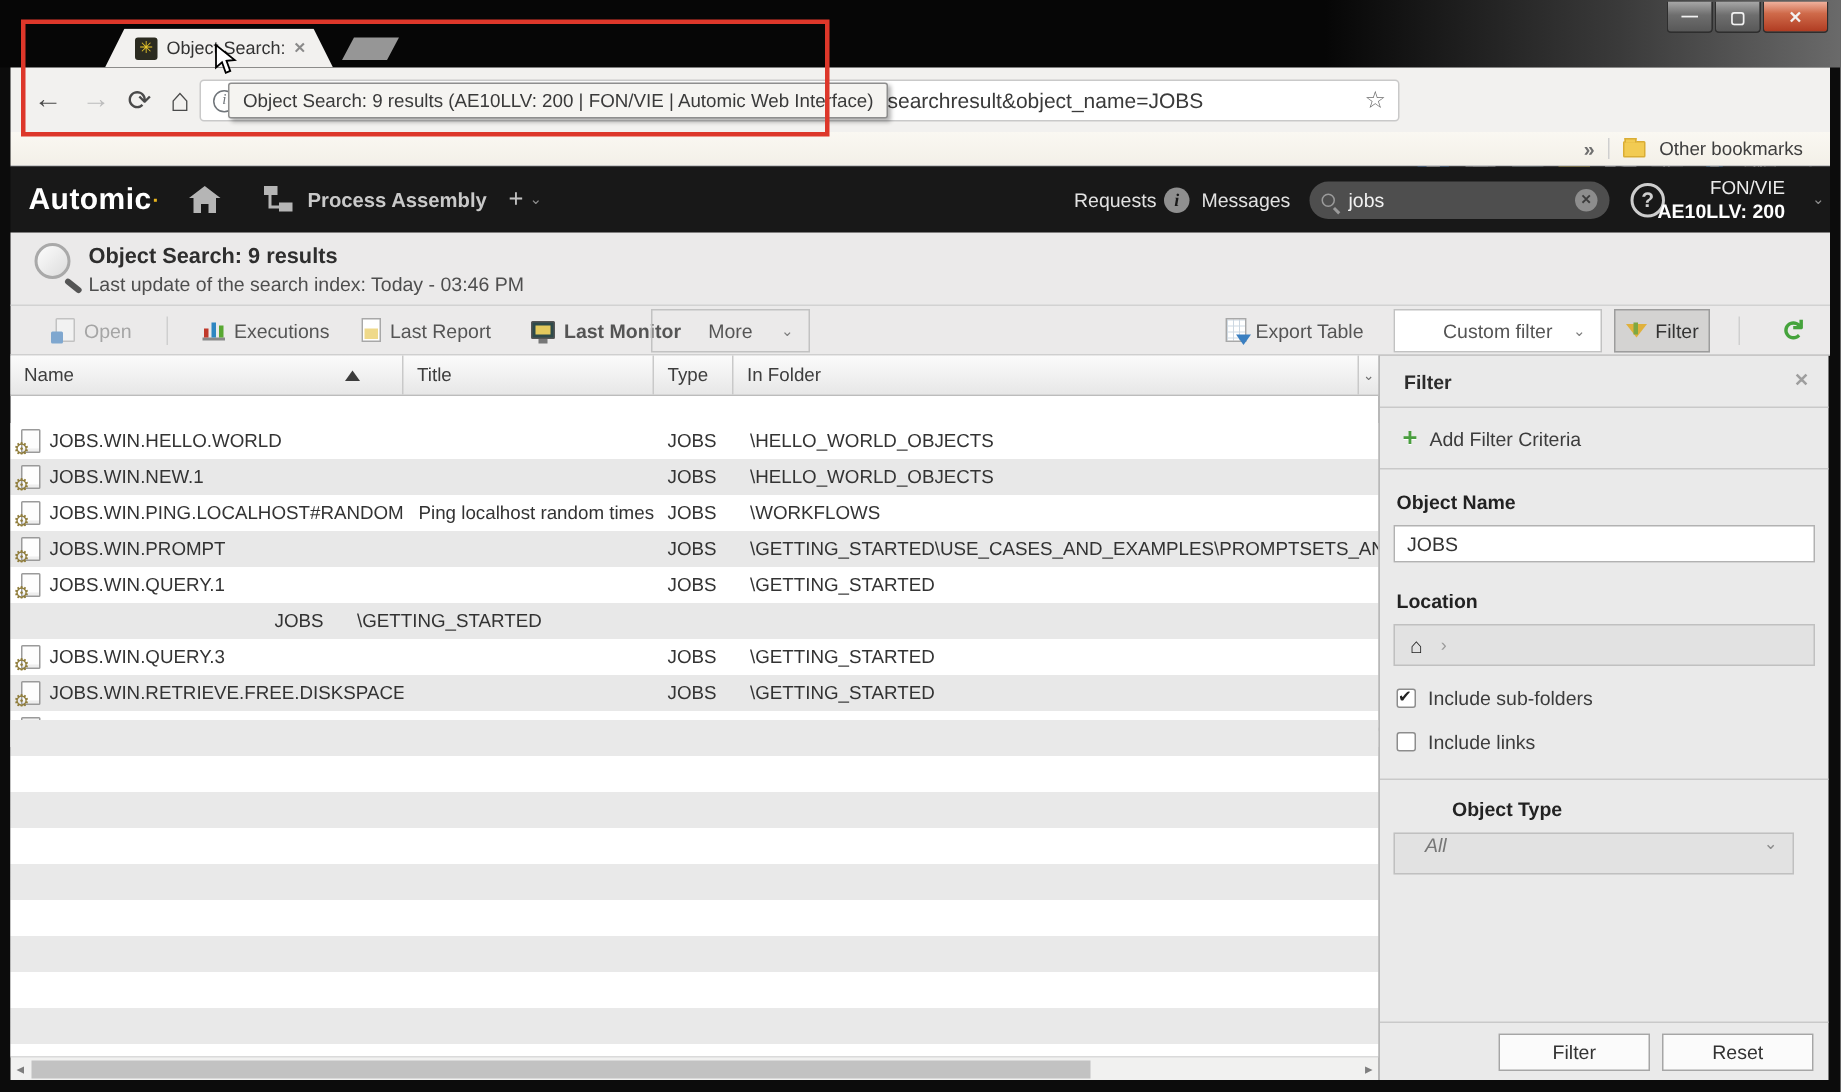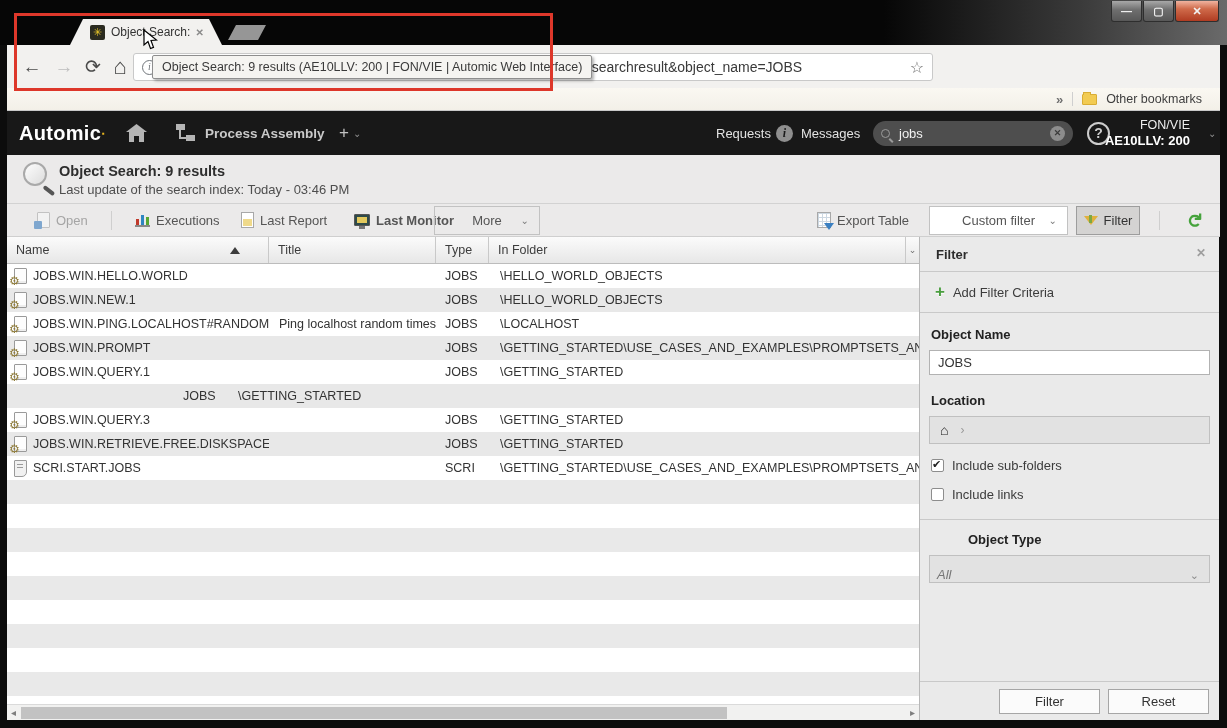--- a/index.html
+++ b/index.html
@@ -115,21 +115,21 @@
   .icn-refresh { font-size:19px; font-weight:bold; color:#45a33c; transform:rotate(90deg); }
 
   
   #table-region { position:absolute; left:7px; top:237px; width:912px; height:467px; background:#fff; }
   #thead { position:absolute; left:0; top:0; width:912px; height:27px;
     background:linear-gradient(#fbfbfb,#e7e7e7); border-bottom:1px solid #bcbcbc; display:flex; }
   .th { position:relative; border-right:1px solid #c9c9c9; font-size:12.5px; color:#3d3d3d; line-height:26px; padding-left:9px; overflow:hidden; }
   .th-name { width:262px; } .th-title { width:167px; } .th-type { width:53px; } .th-folder { width:417px; }
   .th-menu { width:13px; border-right:none; padding:0; text-align:center; color:#6f6f6f; font-size:9px; }
   .sort-asc { position:absolute; right:28px; top:10px; width:0; height:0; border-left:5px solid transparent; border-right:5px solid transparent; border-bottom:7px solid #3c3c3c; }
-  #tbody { position:absolute; left:0; top:27px; width:912px; }
+  #tbody { position:absolute; left:0; top:45px; width:912px; }
   .row { display:flex; height:24px; align-items:center; font-size:12.5px; color:#333; }
   .row.even { background:#fff; } .row.odd { background:#e8e8e8; }
   .c-name { width:262px; display:flex; align-items:center; padding-left:4px; overflow:hidden; white-space:nowrap; }
   .c-title { width:167px; padding-left:10px; overflow:hidden; white-space:nowrap; }
   .c-type { width:53px; padding-left:9px; }
   .c-folder { width:430px; padding-left:11px; overflow:hidden; white-space:nowrap; }
   .c-icon { width:17px; height:17px; position:relative; flex:0 0 17px; margin-right:5px; }
   .icon-job::before { content:""; position:absolute; left:3px; top:0; width:11px; height:14px; background:#fdfdfd; border:1px solid #9a9a9a; border-radius:1px;
     box-shadow:inset 0 -2px 0 #eee; }
   .icon-job::after { content:"⚙"; position:absolute; left:-2px; bottom:-3px; font-size:12px; color:#8f7c3a; }
@@ -155,21 +155,21 @@
   .fp-label { font-size:13px; font-weight:bold; color:#222; margin:14px 0 0 11px; }
   .fp-input { margin:8px 9px 0 9px; height:25px; background:#fff; border:1px solid #b2b2b2; font-size:13px; color:#333; line-height:23px; padding-left:8px; }
   .fp-loc { margin:8px 9px 0 9px; height:28px; background:#e2e2e2; border:1px solid #c0c0c0; display:flex; align-items:center; padding-left:10px; gap:12px; }
   .home-dark { font-size:14px; color:#1c1c1c; }
   .loc-chev { color:#9a9a9a; font-size:12px; }
   .fp-check { display:flex; align-items:center; gap:8px; margin:14px 0 0 11px; }
   .cbox { width:13px; height:13px; background:#fff; border:1px solid #8d8d8d; border-radius:2px; position:relative; }
   .cbox.checked::after { content:"✔"; position:absolute; left:0px; top:-2px; font-size:11px; color:#222; }
   .fp-check span.lbl { font-size:13px; color:#3c3c3c; }
   .fp-divider { height:1px; background:#c9c9c9; margin-top:17px; }
-  .fp-select { margin:8px 9px 0 9px; height:28px; background:#e2e2e2; border:1px solid #c0c0c0; position:relative; display:flex; align-items:flex-end; padding-left:7px; }
+  .fp-select { margin:8px 23px 0 9px; height:28px; background:#e2e2e2; border:1px solid #c0c0c0; position:relative; display:flex; align-items:flex-start; padding-left:20px; }
   .fp-select .val { font-size:13px; font-style:italic; color:#777; }
   .fp-select .chev { position:absolute; right:10px; color:#8c8c8c; font-size:11px; }
   .fp-footer { position:absolute; left:0; bottom:0; width:100%; height:39px; border-top:1px solid #c9c9c9; }
   .fp-btn { position:absolute; top:7px; width:101px; height:25px; background:#fbfbfb; border:1px solid #a6a6a6; font-size:13px; color:#333; text-align:center; line-height:23px; }
 </style>
 </head>
 <body>
 
 <div id="window">
 
@@ -362,21 +362,21 @@
       <div class="c-folder">\HELLO_WORLD_OBJECTS</div>
     </div>
 
     <div class="row even">
       <div class="c-name">
             <span class="c-icon icon-job"></span>
             <span class="txt">JOBS.WIN.PING.LOCALHOST#RANDOM</span>
           </div>
       <div class="c-title">Ping localhost random times</div>
       <div class="c-type">JOBS</div>
-      <div class="c-folder">\LOCALHOST</div>
+      <div class="c-folder">\WORKFLOWS</div>
     </div>
 
     <div class="row odd">
       <div class="c-name">
             <span class="c-icon icon-job"></span>
             <span class="txt">JOBS.WIN.PROMPT</span>
           </div>
       <div class="c-title"></div>
       <div class="c-type">JOBS</div>
       <div class="c-folder">\GETTING_STARTED\USE_CASES_AND_EXAMPLES\PROMPTSETS_AND</div>

